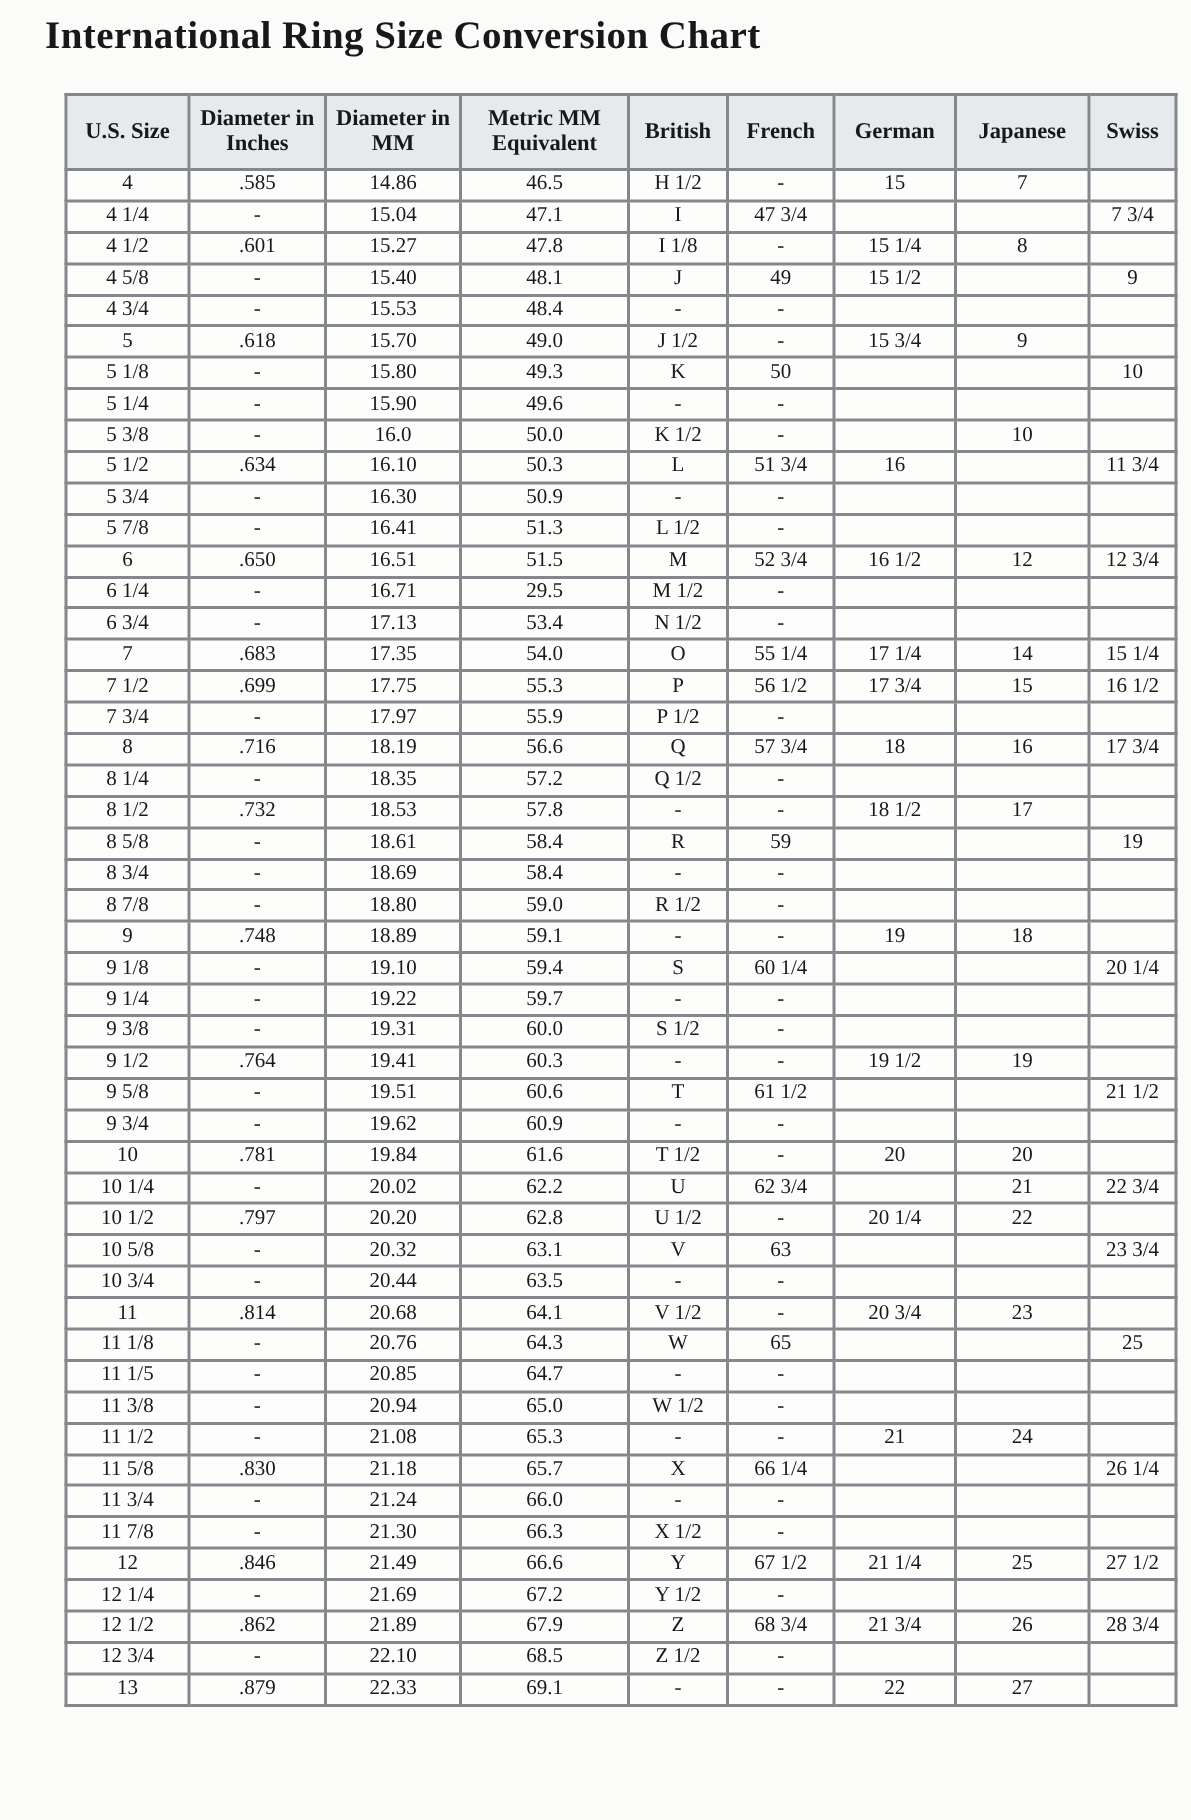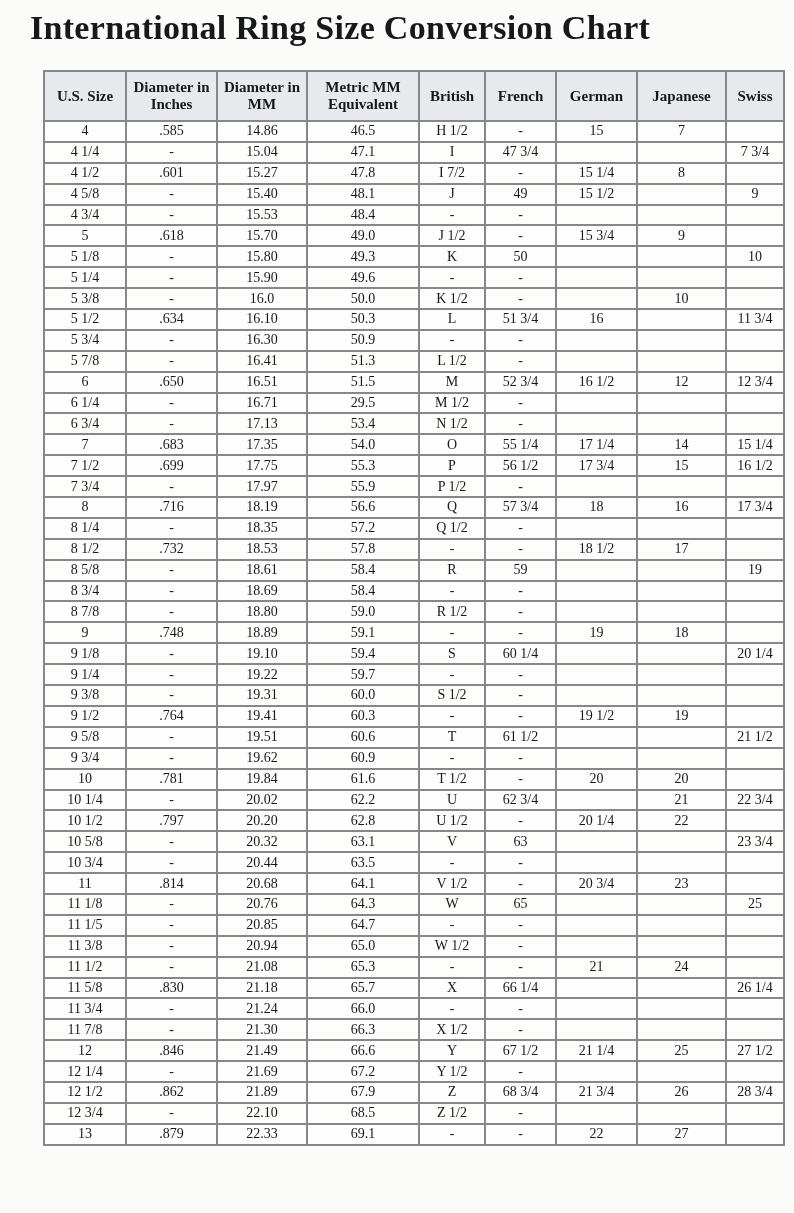--- a/index.html
+++ b/index.html
@@ -10,21 +10,21 @@
     background: var(--page-bg, #fbfbf9);
     font-family: "Liberation Serif", serif;
     overflow: hidden;
   }
   .page {
     width: 794px;
     height: 1213px;
     box-sizing: border-box;
   }
   .title {
-    font-size: 34px;
+    font-size: 26px;
     font-weight: bold;
     color: var(--text, #101010);
     margin: 0;
     padding: 9px 0 0 30px;
     letter-spacing: 0.3px;
   }
   table.ring-table {
     border-collapse: collapse;
     table-layout: fixed;
     width: 741px;
@@ -106,21 +106,21 @@
           <td>47 3/4</td>
           <td></td>
           <td></td>
           <td>7 3/4</td>
         </tr>
         <tr>
           <td>4 1/2</td>
           <td>.601</td>
           <td>15.27</td>
           <td>47.8</td>
-          <td>I 7/2</td>
+          <td>I 1/8</td>
           <td>-</td>
           <td>15 1/4</td>
           <td>8</td>
           <td></td>
         </tr>
         <tr>
           <td>4 5/8</td>
           <td>-</td>
           <td>15.40</td>
           <td>48.1</td>

